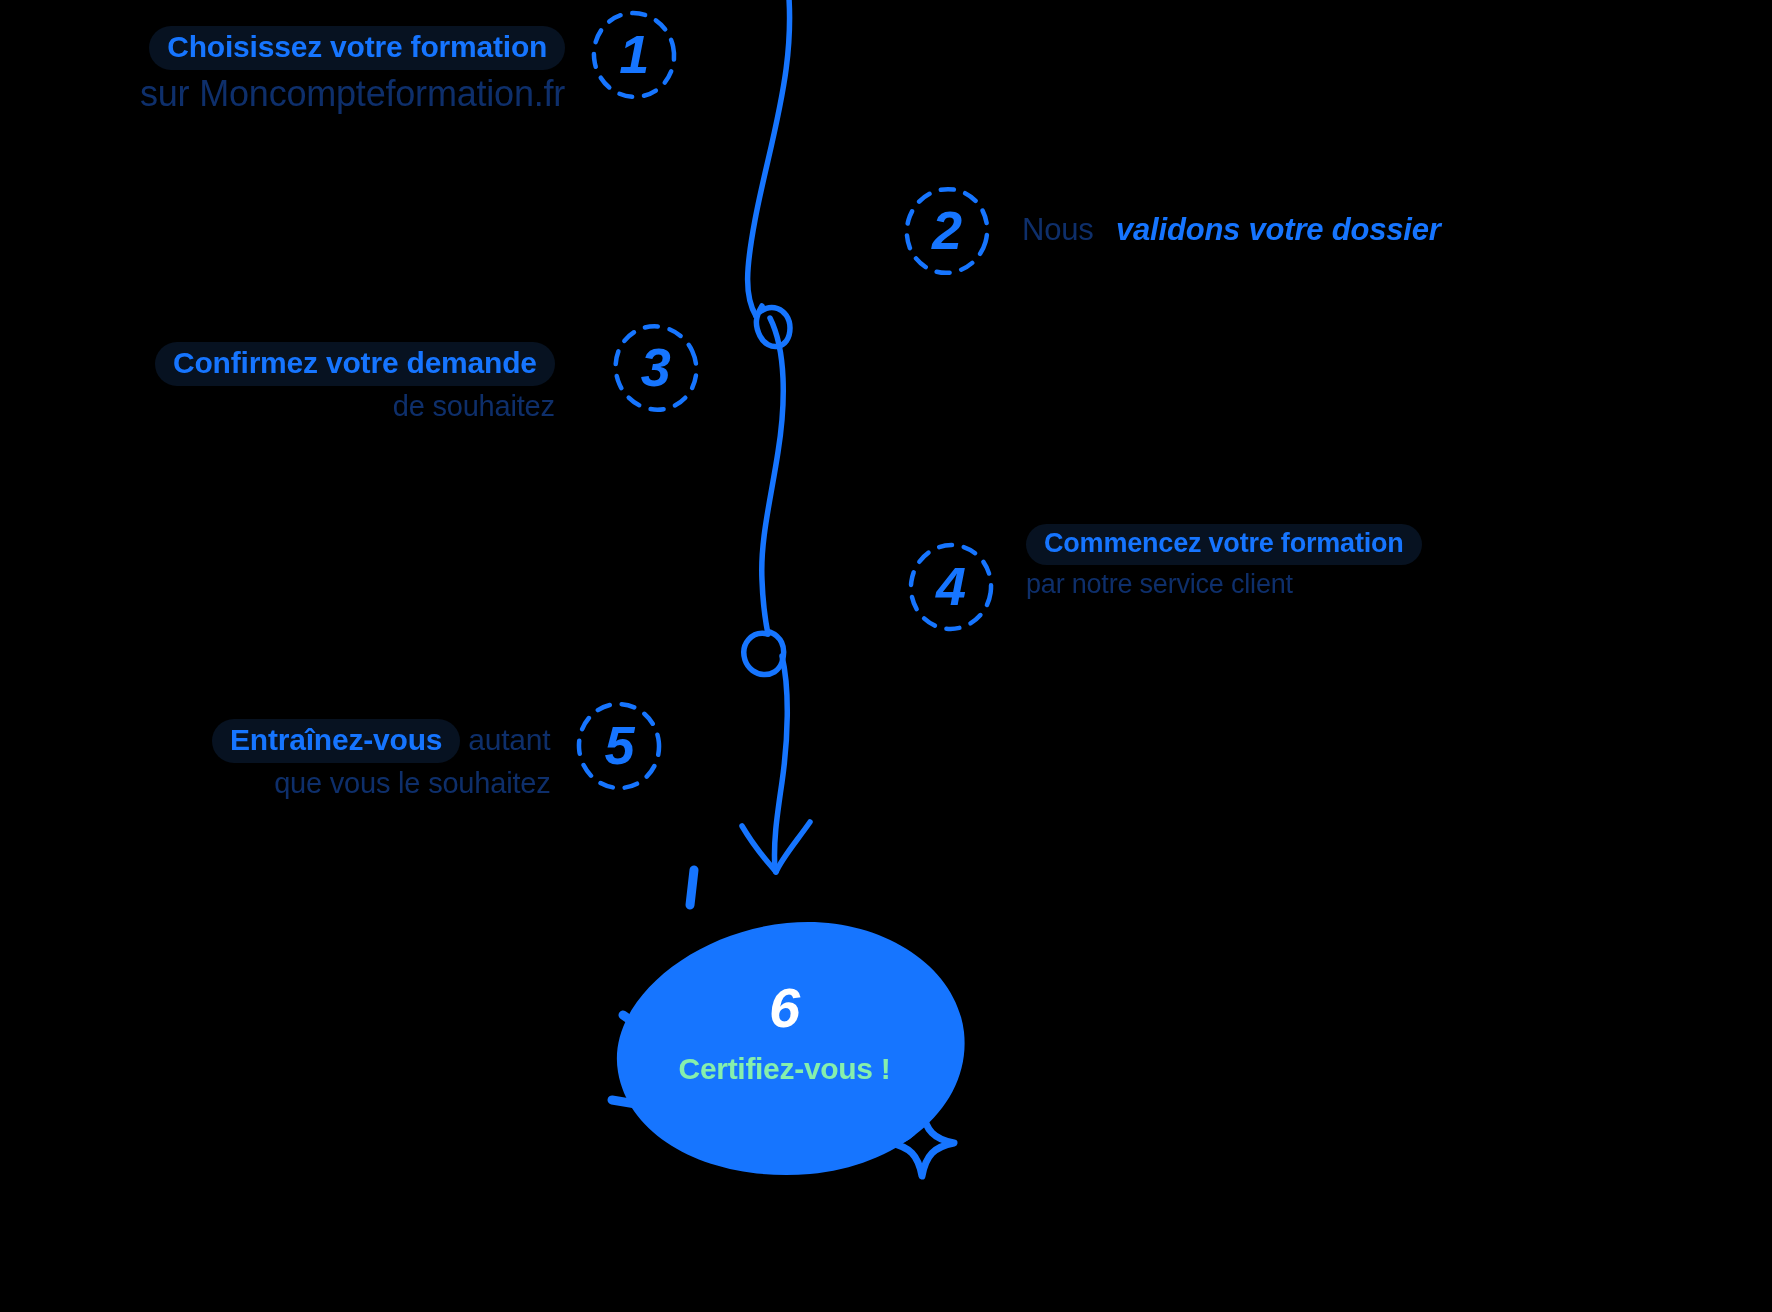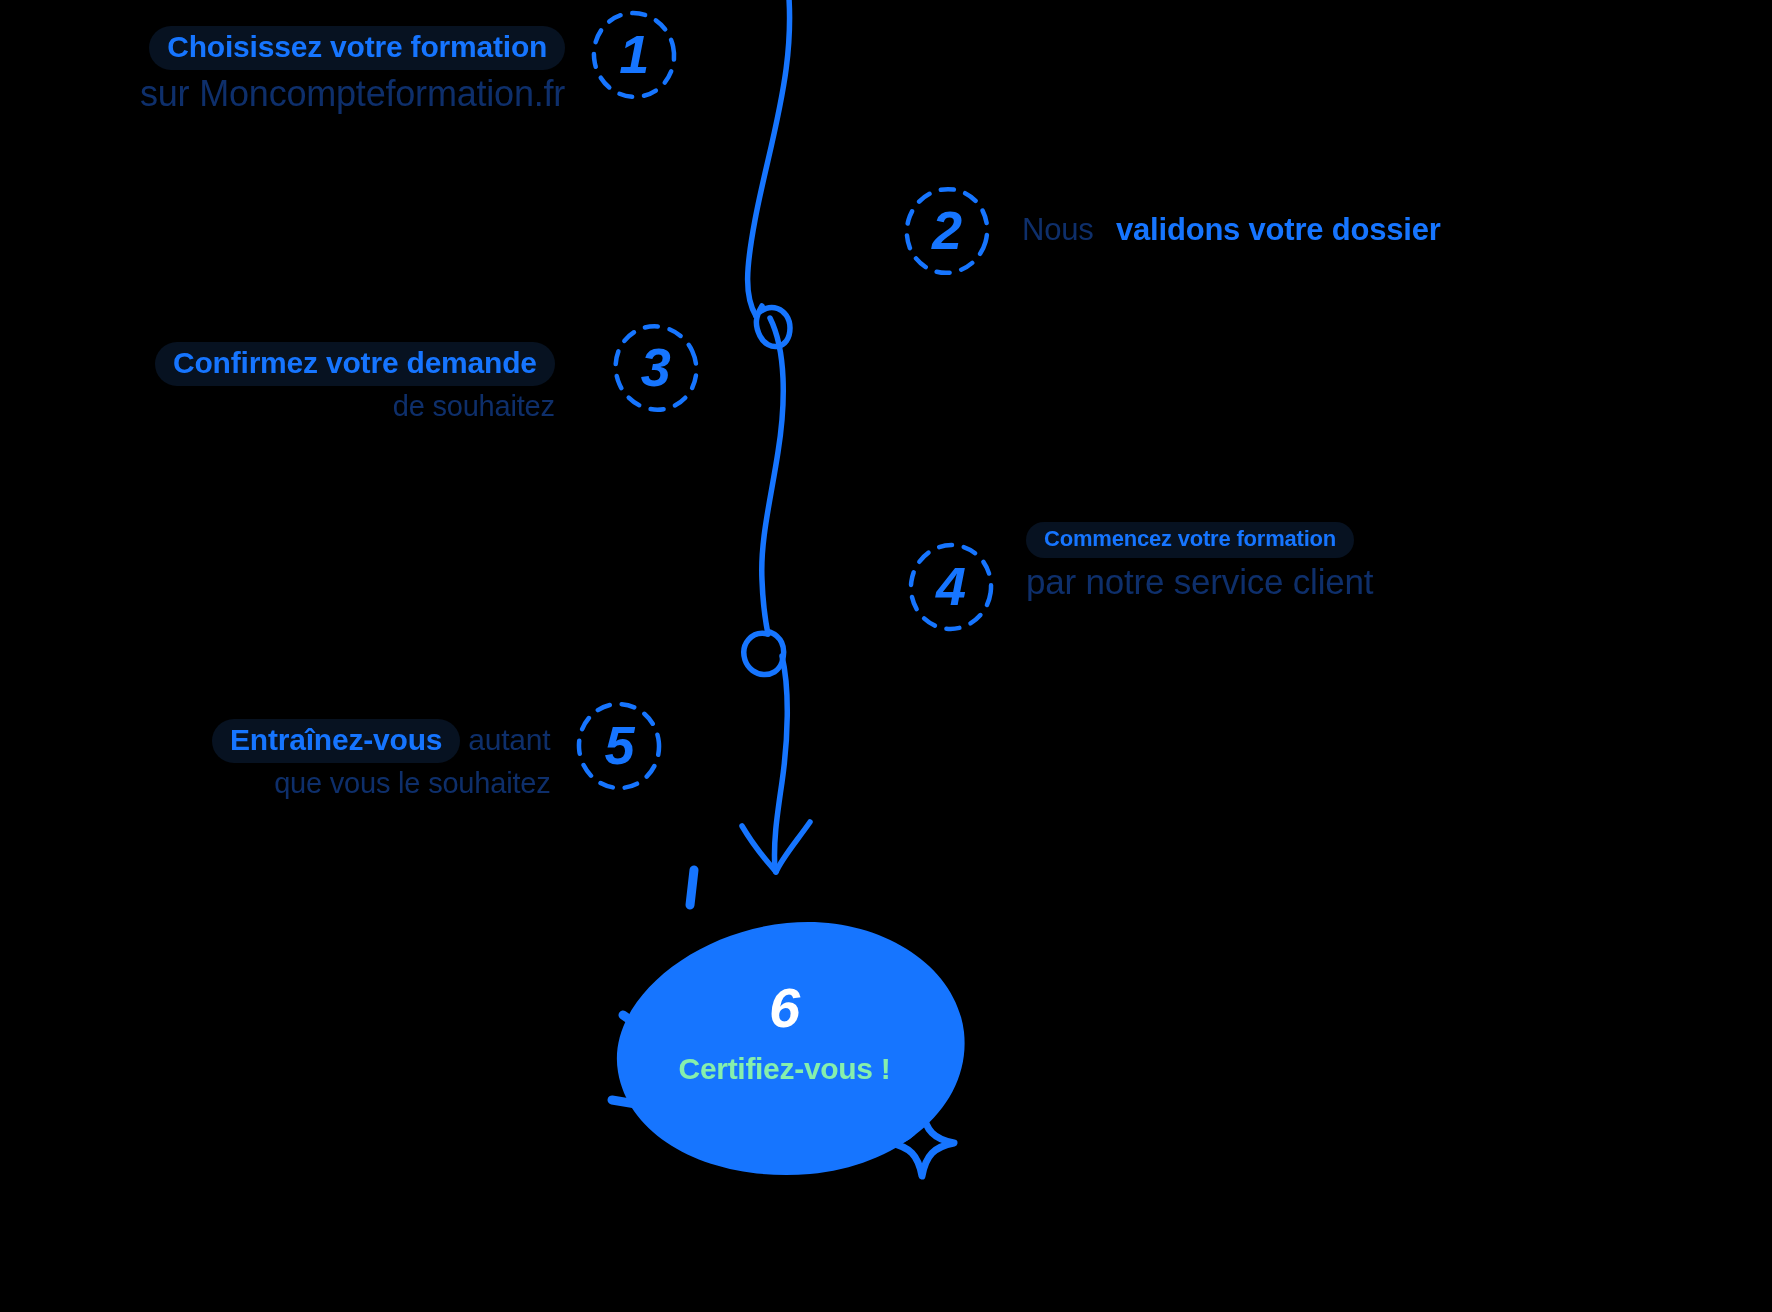--- a/index.html
+++ b/index.html
@@ -135,21 +135,21 @@
   <div class="step right" style="left:902px;top:186px;">
     <div class="badge" style="margin-right:30px;">
       <svg class="ring" viewBox="0 0 90 90" xmlns="http://www.w3.org/2000/svg">
         <ellipse cx="45" cy="45" rx="40" ry="42" fill="none" stroke="#1675ff" stroke-width="4.5" stroke-linecap="round" stroke-dasharray="13 12" transform="rotate(16 45 45)"></ellipse>
       </svg>
       <span class="num">2</span>
     </div>
     <div class="step-text">
       <div class="line" style="font-size:31px;">
         <span class="dim">Nous</span>
-        <span class="bright-plain" style="margin-left:14px;">validons votre dossier</span>
+        <span class="bright-plain" style="margin-left:14px;font-style:italic;">validons votre dossier</span>
       </div>
     </div>
   </div>
 
   <div class="step left" style="left:155px;top:342px;gap:32px;">
     <div class="step-text">
       <div class="line" style="font-size:30px;">
         <span class="hl">Confirmez votre demande</span>
       </div>
       <div class="line" style="font-size:29px;">
@@ -165,24 +165,24 @@
   </div>
 
   <div class="step right" style="left:906px;top:498px;">
     <div class="badge" style="margin-right:30px;margin-top:44px;">
       <svg class="ring" viewBox="0 0 90 90" xmlns="http://www.w3.org/2000/svg">
         <ellipse cx="45" cy="45" rx="40" ry="42" fill="none" stroke="#1675ff" stroke-width="4.5" stroke-linecap="round" stroke-dasharray="13 12" transform="rotate(8 45 45)"></ellipse>
       </svg>
       <span class="num">4</span>
     </div>
     <div class="step-text">
-      <div class="line" style="font-size:22px;">
+      <div class="line" style="font-size:27px;">
         <span class="hl">Commencez votre formation</span>
       </div>
-      <div class="line" style="font-size:35px;">
+      <div class="line" style="font-size:27px;">
         <span class="dim">par notre service client</span>
       </div>
     </div>
   </div>
 
   <div class="step left" style="left:212px;top:698px;margin-top:21px;">
     <div class="step-text">
       <div class="line" style="font-size:30px;">
         <span class="hl">Entraînez-vous</span><span class="dim" style="margin-left:8px;">autant</span>
       </div>

